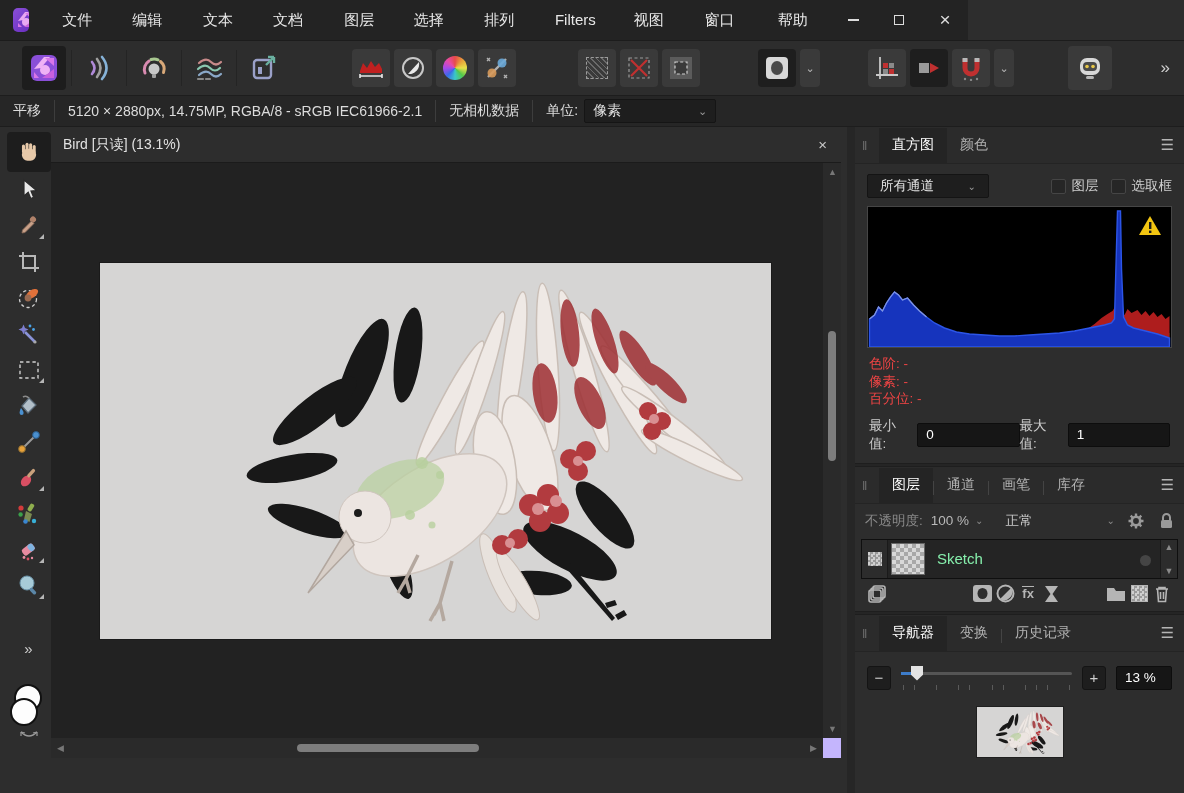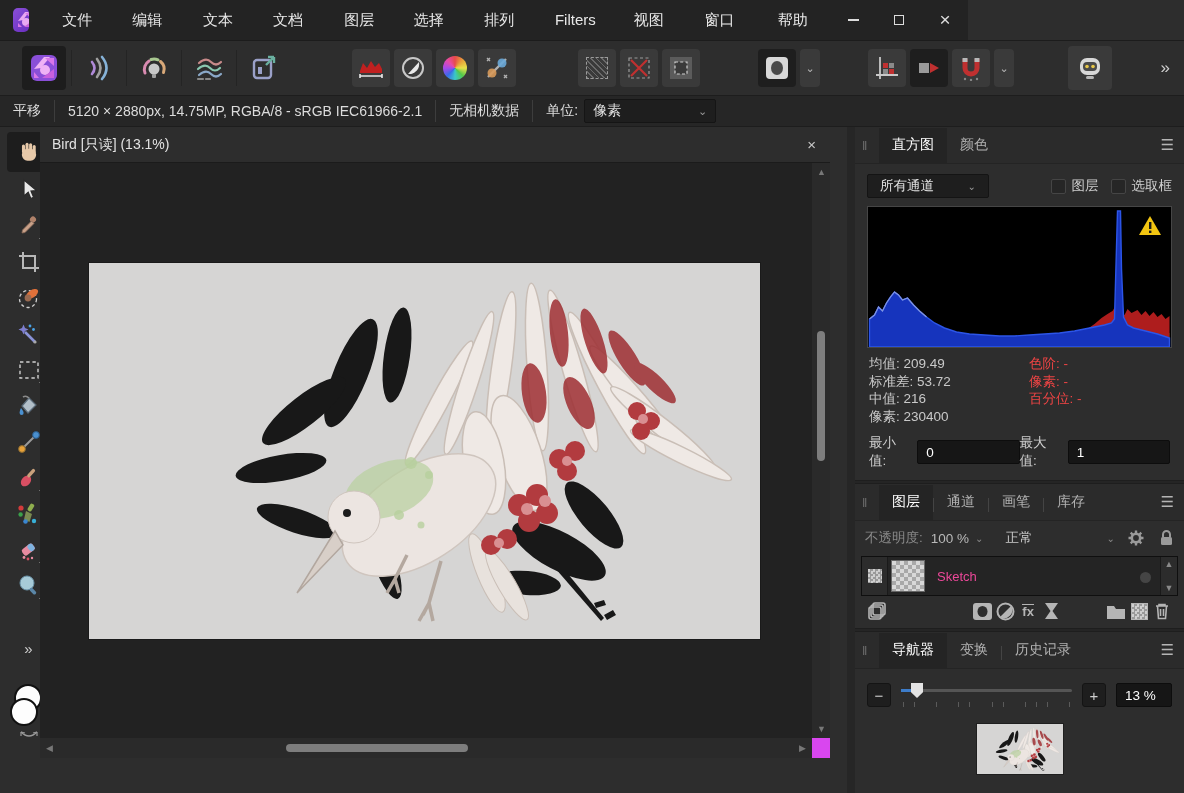--- a/index.html
+++ b/index.html
@@ -44,21 +44,21 @@
   #tools { left:0; top:127px; width:57px; height:631px; background:#2d2d2d; display:flex; flex-direction:column; align-items:center; }
   .tool { width:40px; height:36px; display:flex; align-items:center; justify-content:center; border-radius:4px; position:relative; }
   .tool.sel { background:#1d1d1d; width:44px; height:40px; }
   .flyout:after { content:""; position:absolute; right:5px; bottom:5px; border-left:5px solid transparent; border-bottom:5px solid #b5b5b5; }
   .swatchwrap { margin-top:18px; position:relative; width:40px; height:48px; }
   .sw { position:absolute; width:28px; height:28px; border-radius:50%; background:#fdfdfd; border:2px solid #111; }
   .sw.back { left:5px; top:0; }
   .sw.front { left:1px; top:14px; }
 
   
-  #canvas { left:40px; top:127px; width:790px; height:631px; background:#d946ef; }
+  #canvas { left:51px; top:127px; width:790px; height:631px; background:#c4b5fd; }
   #doctabbar { left:0; top:0; width:790px; height:36px; background:#2d2d2d; border-bottom:1px solid #1b1b1b; display:flex; align-items:center; }
   #doctabbar .title { padding-left:12px; color:#e2e2e2; font-size:14px; }
   #doctabbar .close { margin-left:auto; margin-right:14px; color:#c8c8c8; font-size:15px; }
   #viewport { left:0; top:36px; width:772px; height:575px; background:#222; overflow:hidden; }
   #page { left:49px; top:100px; width:671px; height:376px; background:#d6d5d4; box-shadow:0 0 0 1px #1a1a1a; }
   .vscroll { left:772px; top:36px; width:18px; height:575px; background:#2a2a2a; }
   .vscroll .thumb { position:absolute; left:5px; top:168px; width:8px; height:130px; border-radius:4px; background:#7d7d7d; }
   .hscroll { left:0; top:611px; width:772px; height:20px; background:#2a2a2a; }
   .hscroll .thumb { position:absolute; left:246px; top:6px; width:182px; height:8px; border-radius:4px; background:#7d7d7d; }
   .scr-arrow { position:absolute; color:#777; font-size:9px; }
@@ -88,21 +88,21 @@
 
   .opacityrow { display:flex; align-items:center; padding:8px 10px 4px; font-size:13.5px; color:#8a8a8a; }
   .opacityrow .val { color:#b9b9b9; margin-left:8px; }
   .opacityrow .chev { color:#8a8a8a; font-size:10px; margin-left:6px; }
   .opacityrow .blend { color:#c9c9c9; margin-left:22px; }
   .layerlist { margin:5px 6px 0 6px; height:40px; background:#242424; border:1px solid #0f0f0f; display:flex; align-items:stretch; position:relative; }
   .lstrip { width:26px; background:#2c2c2c; border-right:1px solid #1a1a1a; display:flex; align-items:center; justify-content:center; }
   .checker { background-image:conic-gradient(#a8a8a8 25%,#d8d8d8 0 50%,#a8a8a8 0 75%,#d8d8d8 0); background-size:8px 8px; }
   .checker-sm { background-image:conic-gradient(#9a9a9a 25%,#cfcfcf 0 50%,#9a9a9a 0 75%,#cfcfcf 0); background-size:5px 5px; }
   .lthumb { width:34px; height:32px; margin:3px 0 0 3px; border:1px solid #666; }
-  .lname { align-self:center; margin-left:12px; font-size:13px; color:#ec4899; }
+  .lname { align-self:center; margin-left:12px; font-size:15px; color:#86efac; }
   .ldot { position:absolute; right:26px; top:15px; width:11px; height:11px; border-radius:50%; background:#454545; }
   .lscroll { position:absolute; right:0; top:0; width:17px; height:100%; background:#2c2c2c; border-left:1px solid #1a1a1a; display:flex; flex-direction:column; align-items:center; justify-content:space-between; padding:2px 0; color:#8a8a8a; font-size:9px; }
   .layericons { display:flex; align-items:center; padding:4px 10px 0; color:#b5b5b5; }
   .licon { width:24px; height:22px; display:flex; align-items:center; justify-content:center; margin-right:0; }
   .fxtext { font-size:13px; font-weight:bold; color:#b5b5b5; border-top:1.5px solid #b5b5b5; line-height:14px; }
 
   .navzoom { display:flex; align-items:center; padding:11px 12px 0; }
   .sqbtn { width:24px; height:24px; background:#1e1e1e; border:1px solid #141414; border-radius:3px; color:#cfcfcf; display:flex; align-items:center; justify-content:center; font-size:15px; }
   .sliderwrap { position:relative; flex:1; height:30px; margin:0 10px; }
   .slidertrack { position:absolute; left:0; right:0; top:9px; height:3px; background:#555; border-radius:2px; }
@@ -560,26 +560,20 @@
           <path d="M0 140 L0 112 L5 108 L9 100 L13 104 L17 96 L21 90 L25 85 L29 88 L33 93 L38 91 L44 98 L50 104 L57 110 L65 116 L75 121 L87 125 L100 127 L115 128 L130 129 L145 129 L160 128 L175 127 L190 126 L205 124 L215 122 L225 120 L235 118 L242 116 L245 112 L247 40 L248 4 L251 4 L252 62 L254 110 L258 118 L264 121 L272 123 L280 125 L288 127 L294 129 L300 131 L300 140 Z" fill="#1634bd" stroke="#2c55e8" stroke-width="1.4"></path>
           <path d="M0 112 L5 108 L9 100 L13 104 L17 96 L21 90 L25 85 L29 88 L33 93 L38 91 L44 98 L50 104 L57 110" fill="none" stroke="#8294dd" stroke-width="1.2"></path>
         </svg>
         <svg width="26" height="24" viewBox="0 0 26 24" style="position:absolute;right:8px;top:7px">
           <path d="M13 2 L24 21 L2 21 Z" fill="#f2c511"></path>
           <rect x="12" y="8" width="2.4" height="7" fill="#1a1a1a"></rect>
             <rect x="12" y="16.6" width="2.4" height="2.4" fill="#1a1a1a"></rect>
         </svg>
       </div>
       <div class="stats">
-        <div class="col1">
-          <div><span>均值:</span> <span>209.49</span></div>
-          <div><span>标准差:</span> <span>53.72</span></div>
-          <div><span>中值:</span> <span>216</span></div>
-          <div><span>像素:</span> <span>230400</span></div>
-        </div>
         <div class="col2">
           <div><span>色阶:</span> <span>-</span></div>
           <div><span>像素:</span> <span>-</span></div>
           <div><span>百分位:</span> <span>-</span></div>
         </div>
       </div>
       <div class="minmax">
         <span>最小值:</span>
         <div class="numfield">0</div>
         <div style="flex:1"></div>

